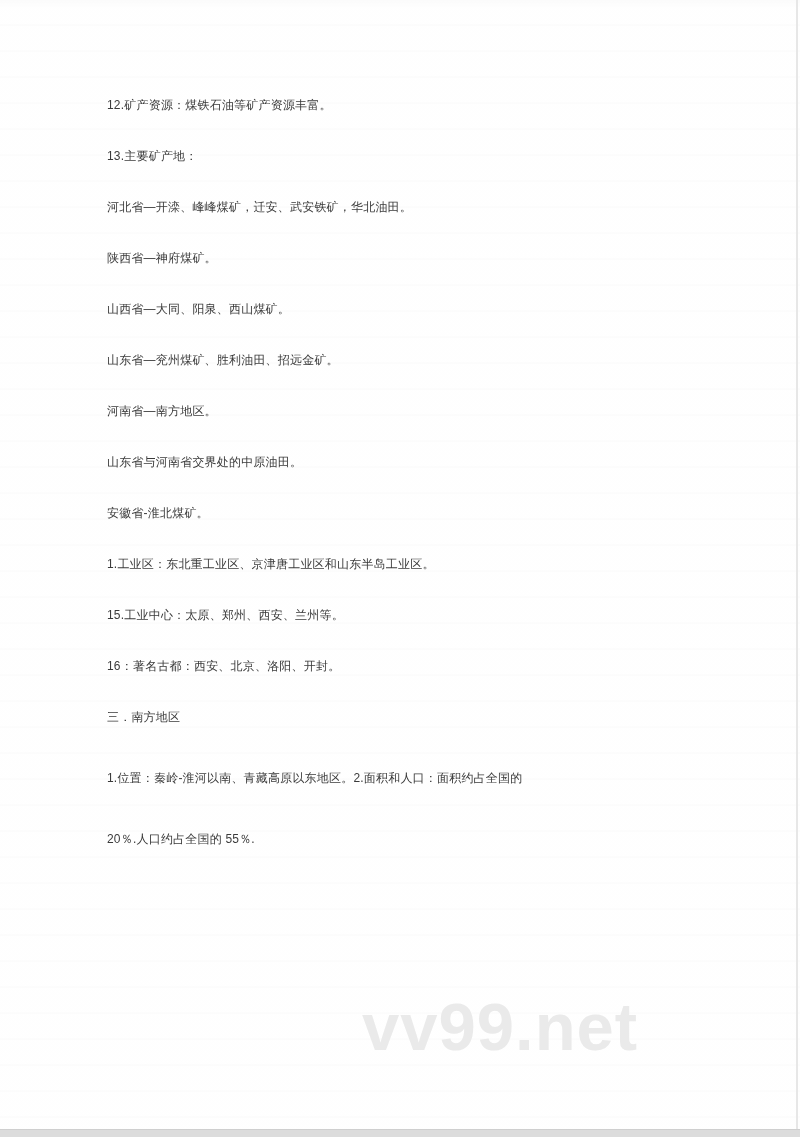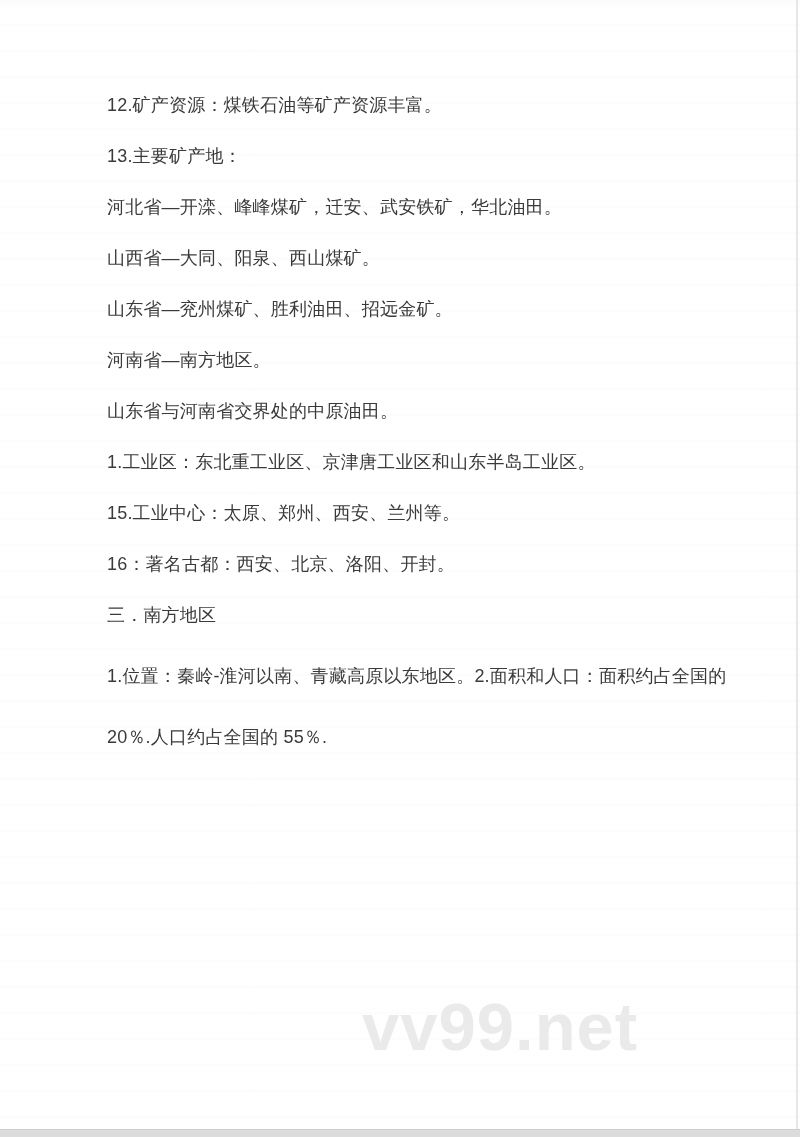--- a/index.html
+++ b/index.html
@@ -32,21 +32,21 @@
     pointer-events: none;
   }
   .content {
     position: absolute;
     top: 0;
     left: 107px;
     width: 640px;
     padding-top: 97px;
   }
   .line {
-    font-size: 18px;
+    font-size: 12px;
     line-height: 17px;
     margin: 0 0 34px 0;
     color: #3a3a3a;
     white-space: nowrap;
     letter-spacing: 0.2px;
   }
   .line.tight {
     margin-bottom: 29px;
     margin-top: 44px;
   }
@@ -80,24 +80,26 @@
   }
 </style>
 </head>
 <body>
 
 <div class="page">
   <div class="content">
     <p class="line">12.矿产资源：煤铁石油等矿产资源丰富。</p>
     <p class="line">13.主要矿产地：</p>
     <p class="line">河北省—开滦、峰峰煤矿，迁安、武安铁矿，华北油田。</p>
+    <p class="line">陕西省—神府煤矿。</p>
     <p class="line">山西省—大同、阳泉、西山煤矿。</p>
     <p class="line">山东省—兖州煤矿、胜利油田、招远金矿。</p>
     <p class="line">河南省—南方地区。</p>
     <p class="line">山东省与河南省交界处的中原油田。</p>
+    <p class="line">安徽省-淮北煤矿。</p>
     <p class="line">1.工业区：东北重工业区、京津唐工业区和山东半岛工业区。</p>
     <p class="line">15.工业中心：太原、郑州、西安、兰州等。</p>
     <p class="line">16：著名古都：西安、北京、洛阳、开封。</p>
     <p class="line">三．南方地区</p>
     <p class="line tight">1.位置：秦岭-淮河以南、青藏高原以东地区。2.面积和人口：面积约占全国的</p>
     <p class="line tight">20％.人口约占全国的 55％.</p>
   </div>
 
   <div class="watermark">vv99.net</div>
 

